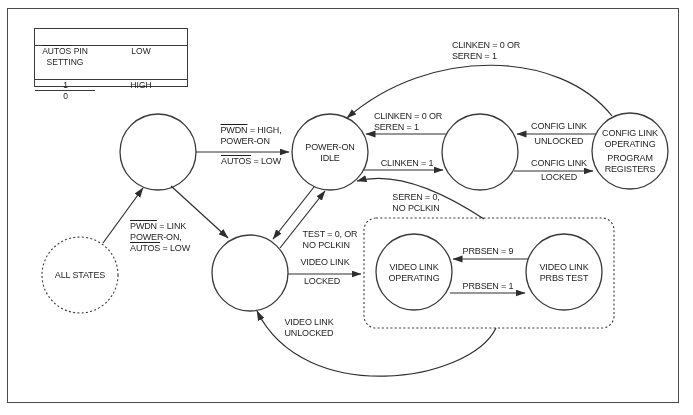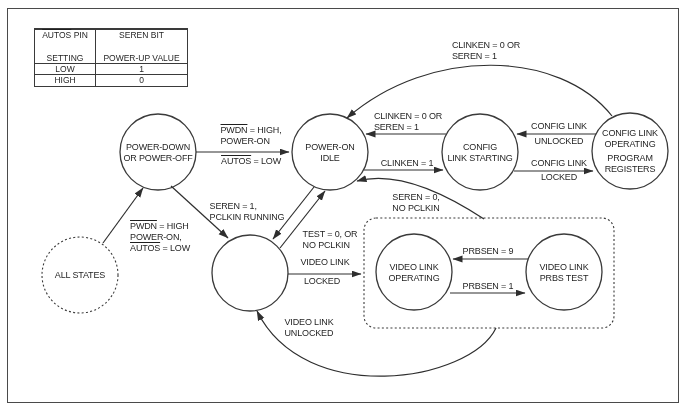--- a/index.html
+++ b/index.html
@@ -17,21 +17,21 @@
 
   
   .seren-table {
     position:absolute; left:34px; top:28px;
     display:grid; grid-template-columns:60px 92px; grid-template-rows:34px 11px 12px;
     border:1px solid #3a3a3a; background:#fff;
     font-size:8.5px; line-height:10.5px; text-align:center;
   }
   .seren-table .c {
     display:flex; flex-direction:column; align-items:center; justify-content:space-between;
-    border-top:1px solid #3a3a3a; white-space:nowrap;
+    border-top:1px solid #3a3a3a; white-space:nowrap;margin-top:16px;
   }
   .seren-table .c.c2 { border-left:1px solid #3a3a3a; }
 
   
   .lbl {
     position:absolute; transform:translateX(-50%); text-align:left;
     font-size:9px; line-height:11px; letter-spacing:-0.15px; white-space:nowrap;
   }
   
   .slbl {
@@ -82,41 +82,29 @@
     <path d="M496,328 C470,382 305,408 257,311" fill="none" stroke="#2e2e2e" stroke-width="1.2" marker-end="url(#ah)"></path>
   </svg>
 
   <div class="frame"></div>
 
   <div class="seren-table">
     <div class="c c1 hr">
       <span><span class="ov">AUTOS</span><span> PIN</span></span>
       <span>SETTING</span>
     </div>
-    <div class="c c2 hr">
-      <span>SEREN BIT</span>
-      <span>POWER-UP VALUE</span>
-    </div>
     <div class="c c1">LOW</div>
     <div class="c c2">1</div>
     <div class="c c1">HIGH</div>
     <div class="c c2">0</div>
   </div>
 
-  <div class="slbl" style="left:158px;top:152px">
-    <div>POWER-DOWN</div>
-      <div>OR POWER-OFF</div>
-  </div>
   <div class="slbl" style="left:330px;top:152px">
     <div>POWER-ON</div>
       <div>IDLE</div>
-  </div>
-  <div class="slbl" style="left:480px;top:152px">
-    <div>CONFIG</div>
-      <div>LINK STARTING</div>
   </div>
   <div class="slbl" style="left:630px;top:151px">
     <div>CONFIG LINK</div>
       <div>OPERATING</div>
     <div class="gap"></div>
     <div>PROGRAM</div>
       <div>REGISTERS</div>
   </div>
   <div class="slbl" style="left:80px;top:275px">
     <div>ALL STATES</div>
@@ -133,29 +121,25 @@
 
   <div class="lbl" style="left:251px;top:125px">
     <div><span class="ov">PWDN</span><span> = HIGH,</span></div>
     <div>POWER-ON</div>
   </div>
   <div class="lbl" style="left:251px;top:156px">
     <div><span class="ov">AUTOS</span><span> = LOW</span></div>
   </div>
 
   <div class="lbl" style="left:160px;top:221px">
-    <div><span class="ov">PWDN</span><span> = HIGH</span></div>
+    <div><span class="ov">PWDN</span><span> = LINK</span></div>
     <div>POWER-ON,</div>
     <div><span class="ov">AUTOS</span><span> = LOW</span></div>
   </div>
 
-  <div class="lbl" style="left:247px;top:201px">
-    <div>SEREN = 1,</div>
-    <div>PCLKIN RUNNING</div>
-  </div>
 
   <div class="lbl" style="left:330px;top:229px">
     <div>TEST = 0, OR</div>
     <div>NO PCLKIN</div>
   </div>
 
   <div class="lbl" style="left:416px;top:192px">
     <div>SEREN = 0,</div>
     <div>NO PCLKIN</div>
   </div>

